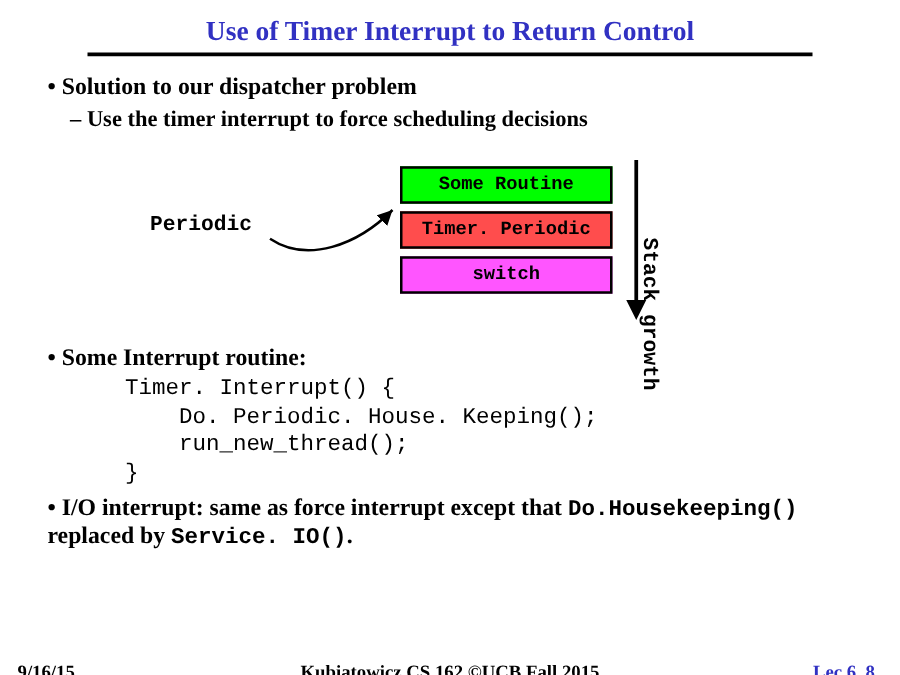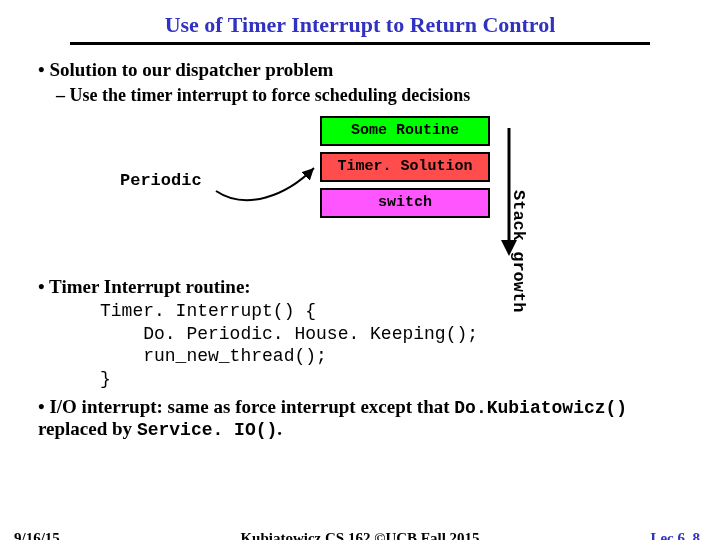--- a/index.html
+++ b/index.html
@@ -35,21 +35,21 @@
     margin: 6px 0 0 0;
   }
   .intlabel {
     position: absolute;
     left: 90px; top: 55px;
     font-family: "Courier New", monospace;
     font-size: 17px; font-weight: bold;
   }
   .boxcol {
     position: absolute;
-    left: 290px; top: 0;
+    left: 290px; top: 17px;
     width: 170px;
   }
   .box {
     border: 2px solid #000;
     text-align: center;
     font-family: "Courier New", monospace;
     font-weight: bold;
     font-size: 15px;
     line-height: 26px;
     height: 26px;
@@ -108,41 +108,41 @@
     <svg class="arrow-svg" width="118" height="60">
       <defs>
           <marker id="ah" markerWidth="8" markerHeight="8" refX="6" refY="3" orient="auto">
         <path d="M0,0 L6,3 L0,6 Z" fill="#000"></path>
           </marker>
         </defs>
       <path d="M10,35 C 40,55 80,40 108,12" stroke="#000" stroke-width="2" fill="none" marker-end="url(#ah)"></path>
     </svg>
     <div class="boxcol">
       <div class="box g">Some Routine</div>
-      <div class="box r">Timer. Solution</div>
+      <div class="box r">Timer. Periodic</div>
       <div class="box m">switch</div>
     </div>
     <svg class="growth-svg" width="34" height="140">
       <line x1="17" y1="10" x2="17" y2="126" stroke="#000" stroke-width="3"></line>
       <polygon points="17,138 9,122 25,122" fill="#000"></polygon>
     </svg>
     <div class="stackgrowth">Stack growth</div>
   </div>
 
   <ul class="top" style="margin-top:0">
-    <li>Timer Interrupt routine:</li>
+    <li>Some Interrupt routine:</li>
   </ul>
   <div class="code">Timer. Interrupt() {
     Do. Periodic. House. Keeping();
     run_new_thread();
 }</div>
 
   <ul class="top" style="margin-top:0">
     <li>
-      <span class="iop">I/O interrupt: same as force interrupt except that </span><span class="mono">Do.Kubiatowicz()</span><span class="iop"> replaced by </span><span class="mono">Service. IO()</span><span class="iop">.</span>
+      <span class="iop">I/O interrupt: same as force interrupt except that </span><span class="mono">Do.Housekeeping()</span><span class="iop"> replaced by </span><span class="mono">Service. IO()</span><span class="iop">.</span>
     </li>
   </ul>
 </div>
 
 <div class="footer">
   <span class="fdate">9/16/15</span>
   <span class="fmid">Kubiatowicz CS 162 ©UCB Fall 2015</span>
   <span class="flec">Lec 6. 8</span>
 </div>
 

